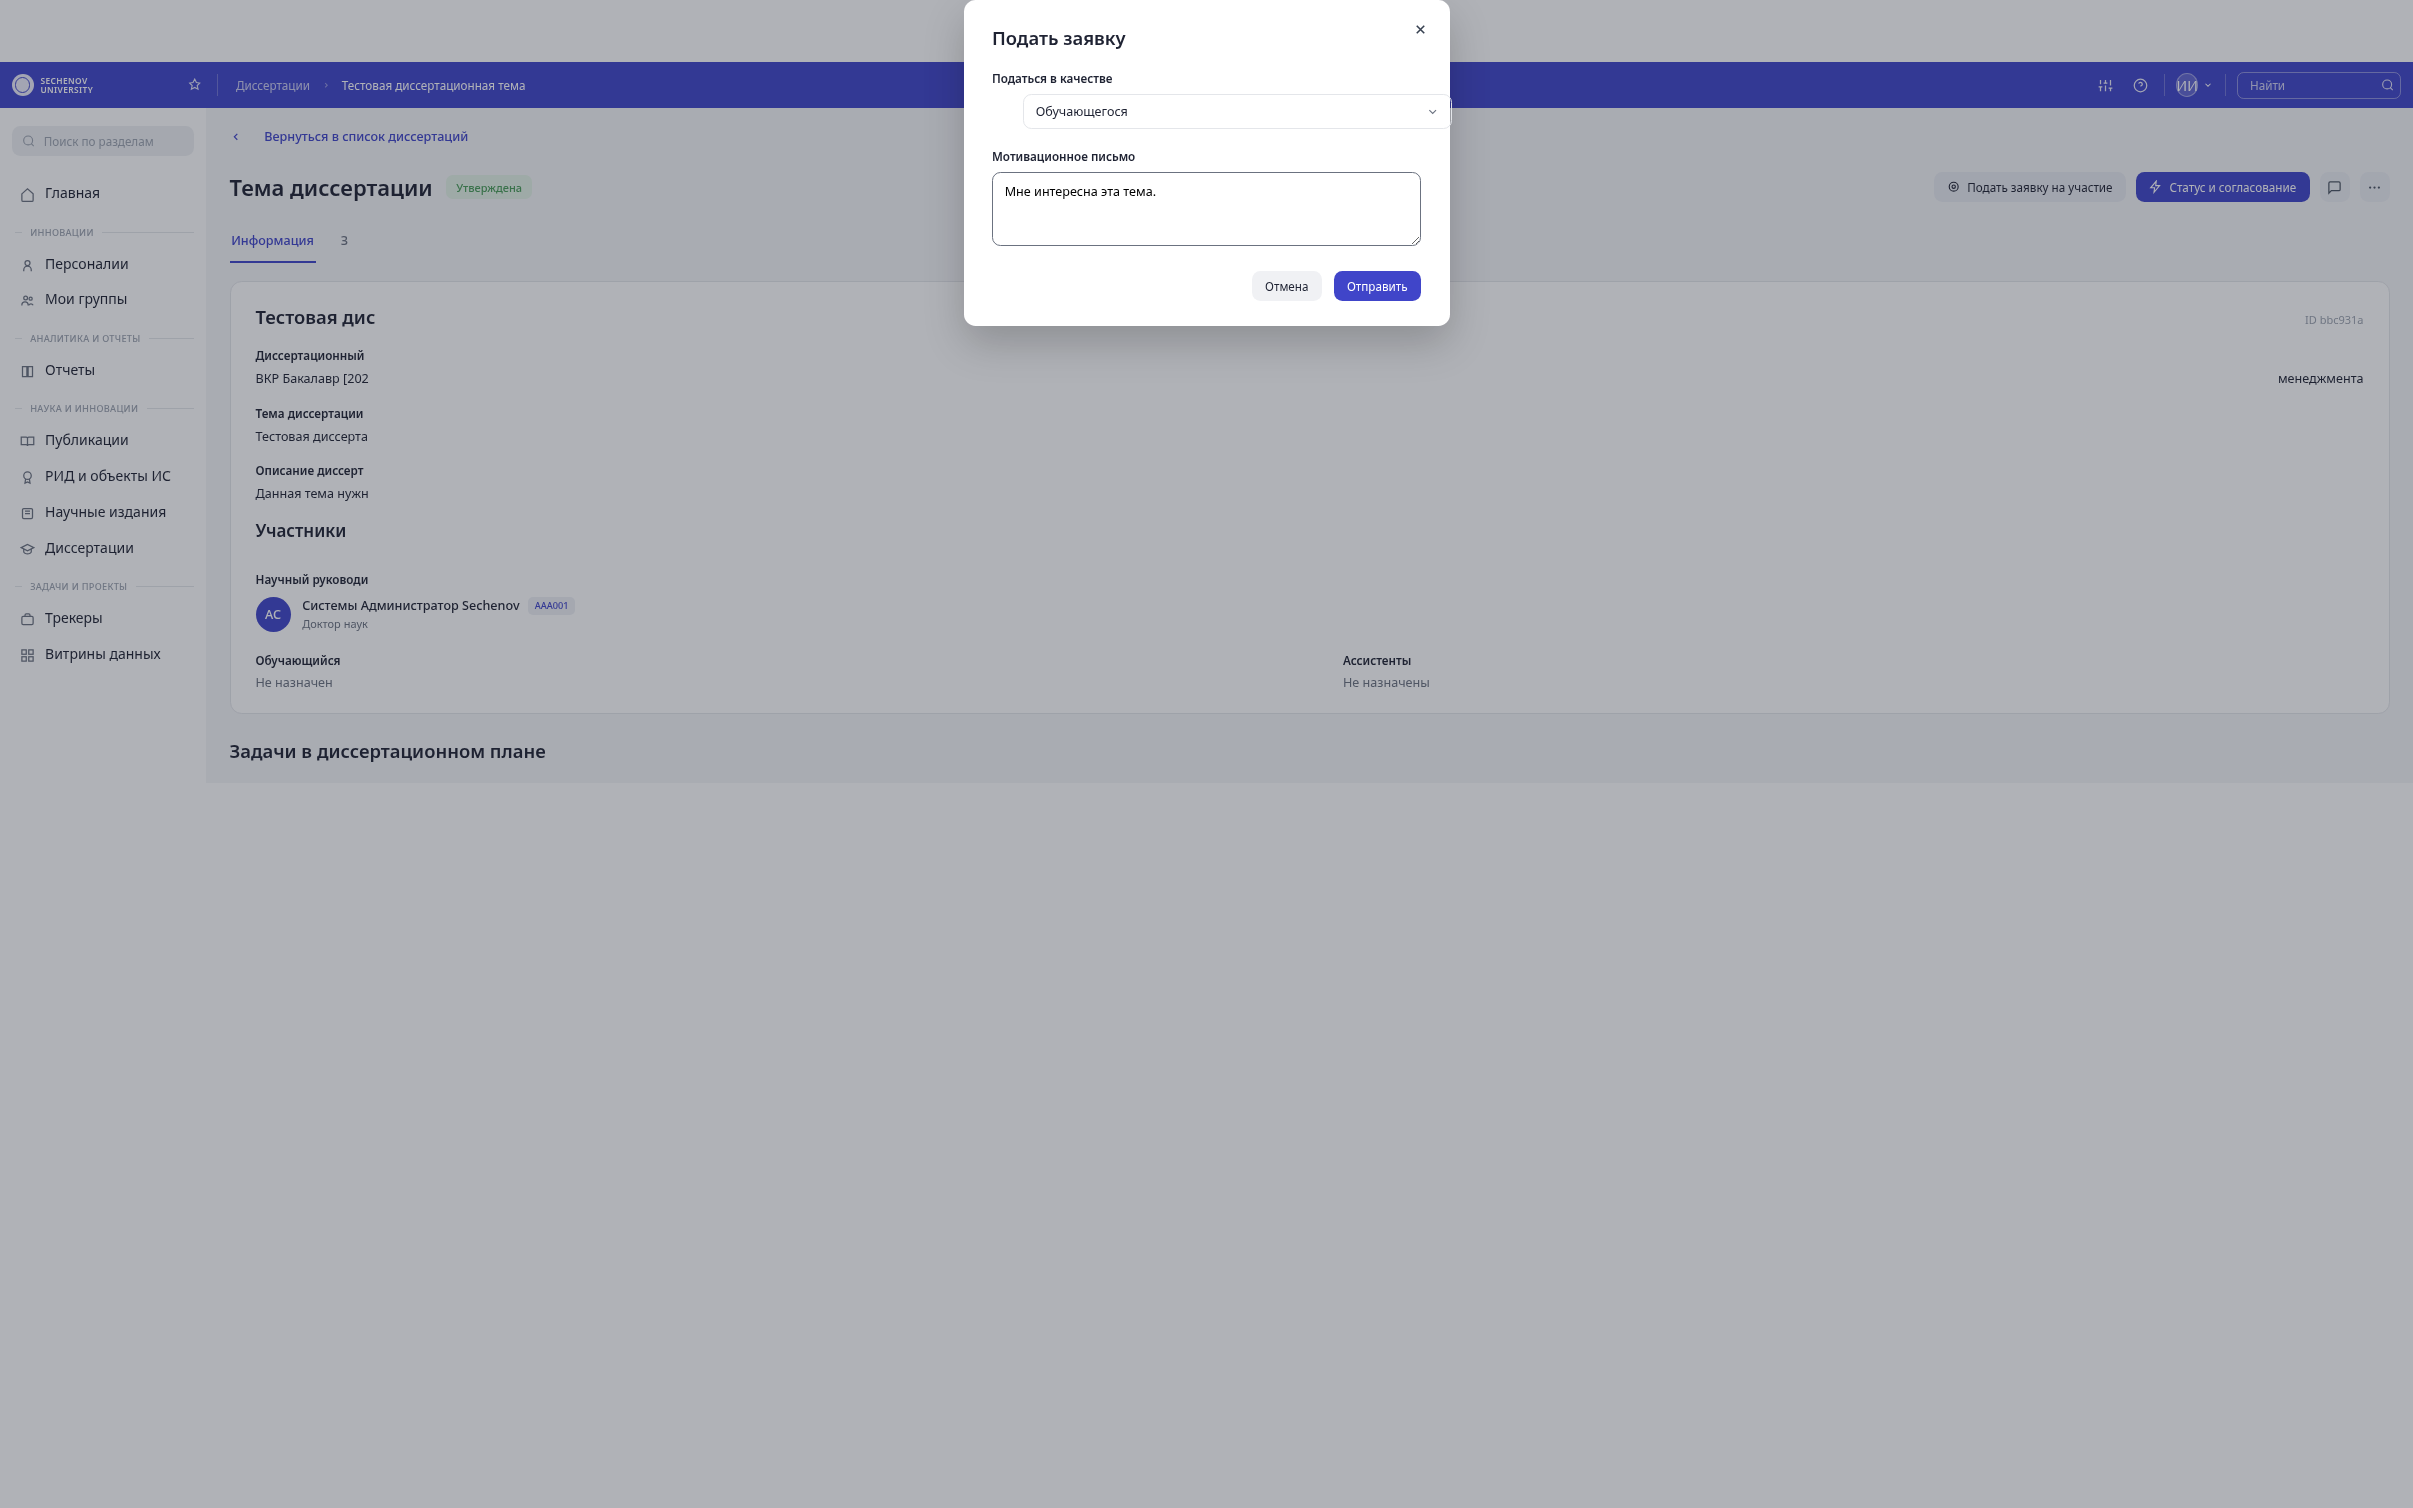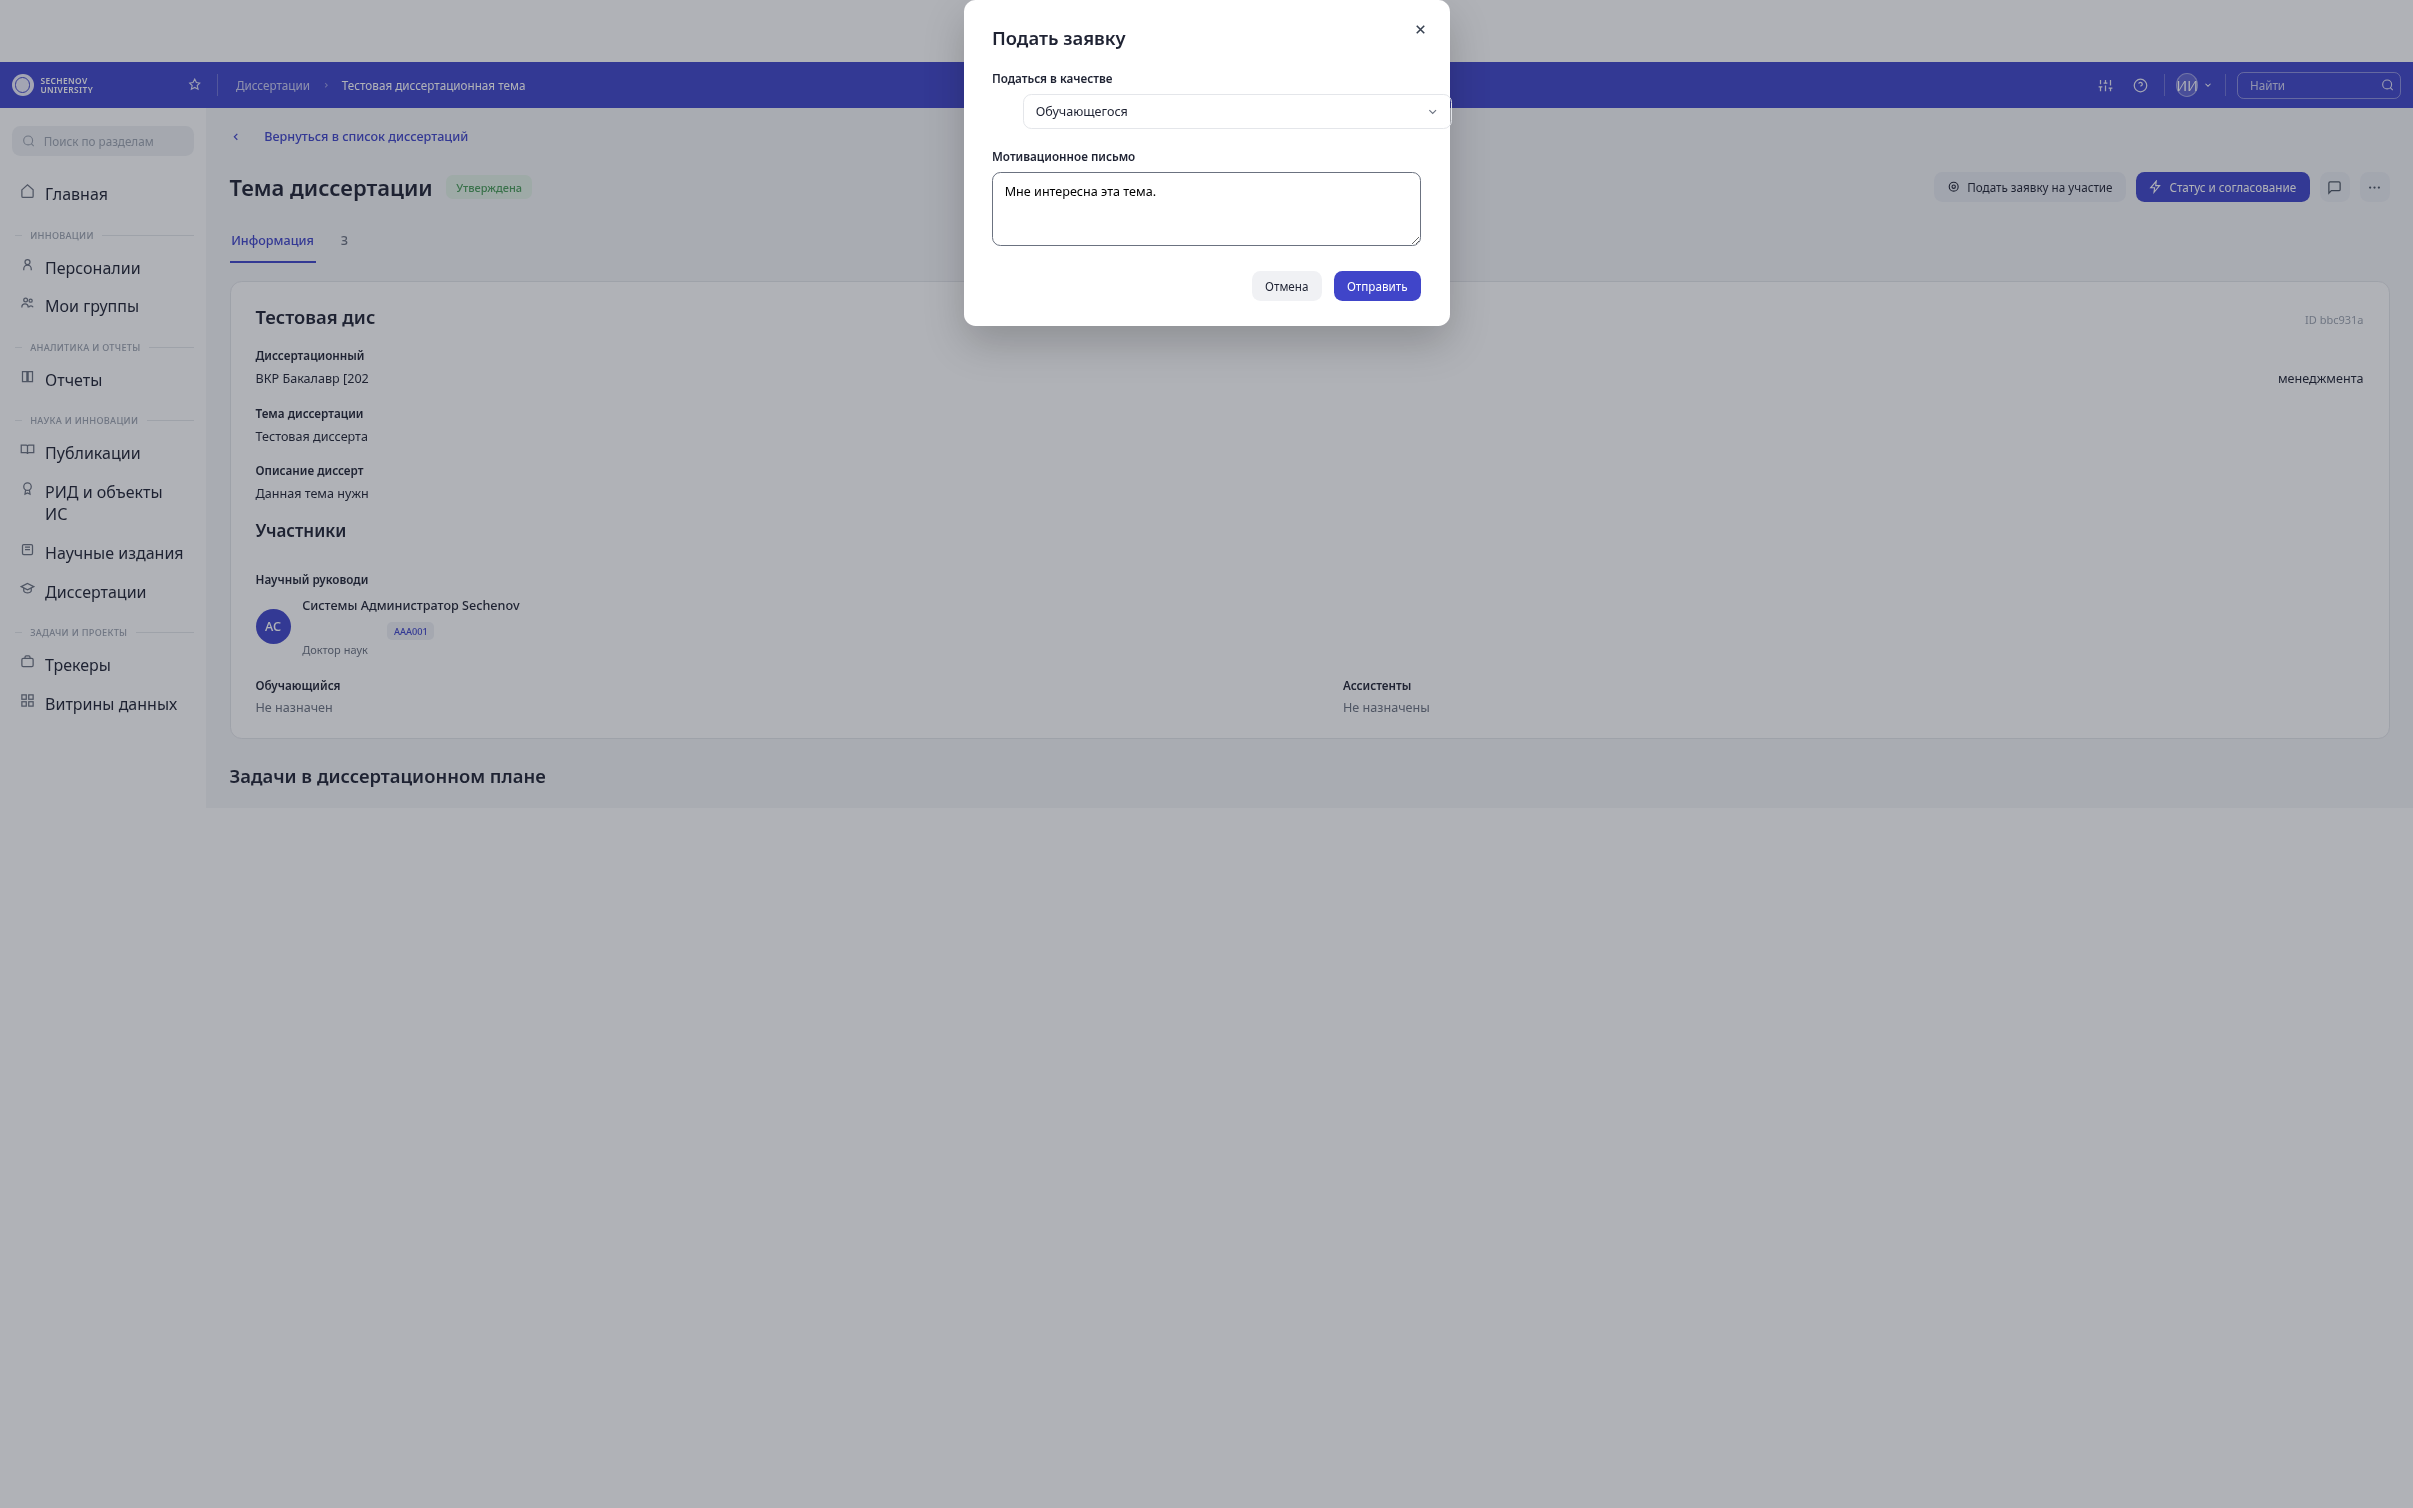--- a/index.html
+++ b/index.html
@@ -42,21 +42,21 @@
   .search-input::placeholder { color: rgba(255,255,255,.75); }
   .search-btn { position:absolute; right:6.7px; top:50%; transform:translateY(-50%); color:rgba(255,255,255,.85); }
 
   .app-body { display:flex; }
   .sidebar { width: 206px; padding: 18.4px 11.7px; background:#fff; }
   .side-search { position:relative; margin-bottom: 18.4px; }
   .side-search input { width:100%; height:30px; border-radius:8.4px; background:#eef0f3; border:none; padding: 0 10px 0 32px; font-size:11.7px; color:var(--text); }
   .side-search input::placeholder { color: var(--gray-muted); }
   .side-search .icon { position:absolute; left:10px; top:50%; transform:translateY(-50%); color:var(--gray-muted); }
 
-  .nav-item { display:flex; align-items:flex-start; gap:10px; padding: 8.4px 8.4px; border-radius:6.7px; color: var(--text); font-size:16px; cursor:pointer; }
+  .nav-item { display:flex; align-items:flex-end; gap:10px; padding: 8.4px 8.4px; border-radius:6.7px; color: var(--text); font-size:14px; cursor:pointer; }
   .nav-item .icon { width:15px; color:#6b7280; display:flex; }
   .nav-section { display:flex; align-items:center; gap:8.4px; margin: 15px 0 6.7px 3.4px; color: var(--gray-muted); font-size:9.2px; letter-spacing:0.3px; font-weight:500; }
   .nav-section::before, .nav-section::after { content:""; flex:1; height:0.8px; background:var(--gray-border); }
   .nav-section::before { max-width:6.7px; }
 
   .main { flex:1; background: var(--gray-bg); padding: 20px 23.5px; min-height: calc(754px - 62px - 46px); }
   .back-link { display:inline-flex; align-items:center; gap:23px; color: var(--blue); font-size:12.6px; font-weight:500; cursor:pointer; margin-bottom: 27px; }
   .page-header { display:flex; align-items:center; gap:13.4px; }
   .page-title { font-size:22px; font-weight:600; }
   .badge-green { background: var(--green-bg); color: var(--green-text); font-size:11px; padding: 4.2px 10px; border-radius:6.7px; font-weight:500; }
@@ -74,21 +74,21 @@
   .card-header { display:flex; justify-content:space-between; align-items:baseline; margin-bottom:18.4px; }
   .card-title { font-size:18.4px; font-weight:600; }
   .id-chip { color: var(--gray-muted); font-size:11px; }
   .field-row { display:flex; gap: 67px; margin-bottom: 18.4px; }
   .field { flex:1; }
   .field-label { font-size:11.7px; font-weight:600; margin-bottom:6.7px; color:var(--text); }
   .field-value { font-size:12.6px; color: var(--text); }
   .section-heading { font-size:17px; font-weight:600; margin: 17px 0 29px; }
   .participant { display:flex; align-items:center; gap:11.7px; margin-top:10px; }
   .participant-avatar { width:35px; height:35px; border-radius:50%; background: var(--blue); color:#fff; display:flex; align-items:center; justify-content:center; font-size:12.6px; font-weight:500; }
-  .participant-name { font-size:12.6px; font-weight:500; display:flex; align-items:center; gap:8.4px;flex-direction:column; }
+  .participant-name { font-size:12.6px; font-weight:500; display:flex; align-items:center; gap:8.4px; }
   .chip-code { background:#eef0f5; color:var(--blue); font-size:9.2px; padding:2.5px 6.7px; border-radius:5px; font-weight:500; }
   .participant-sub { font-size:11px; color:var(--gray-text); margin-top:1.7px; }
   .two-col { display:flex; gap:67px; margin-top:20px; }
   .col { flex:1; }
   .muted { color: var(--gray-text); font-size:12.6px; }
 
   .tasks-title { font-size:18.4px; font-weight:600; margin-top: 23.5px; }
 
   
   .modal-overlay { position:fixed; inset:0; background: rgba(30,34,50,.35); display:flex; align-items:flex-start; justify-content:center; }

